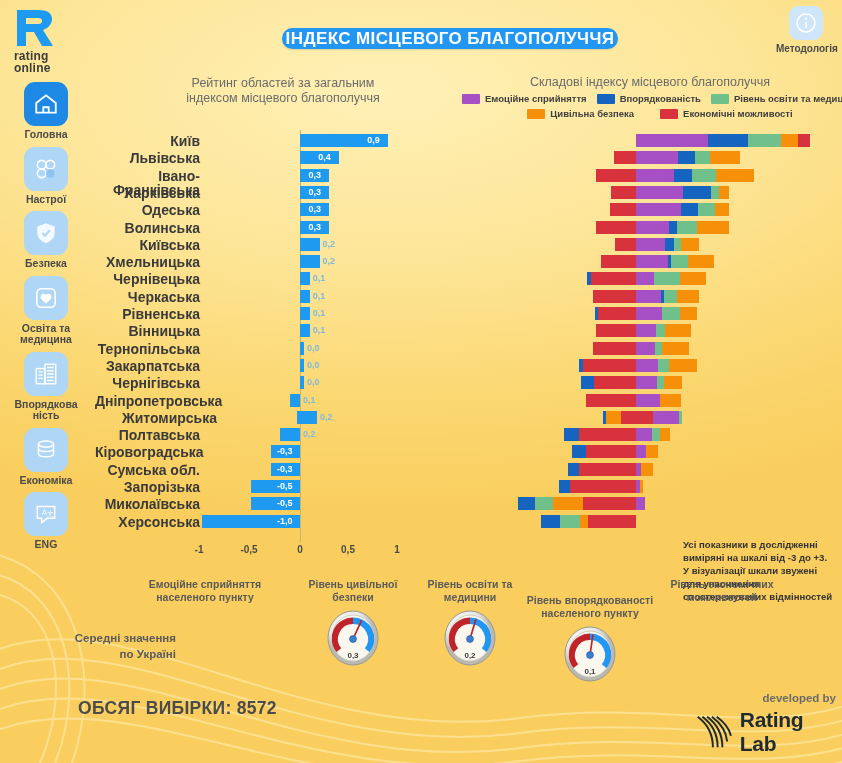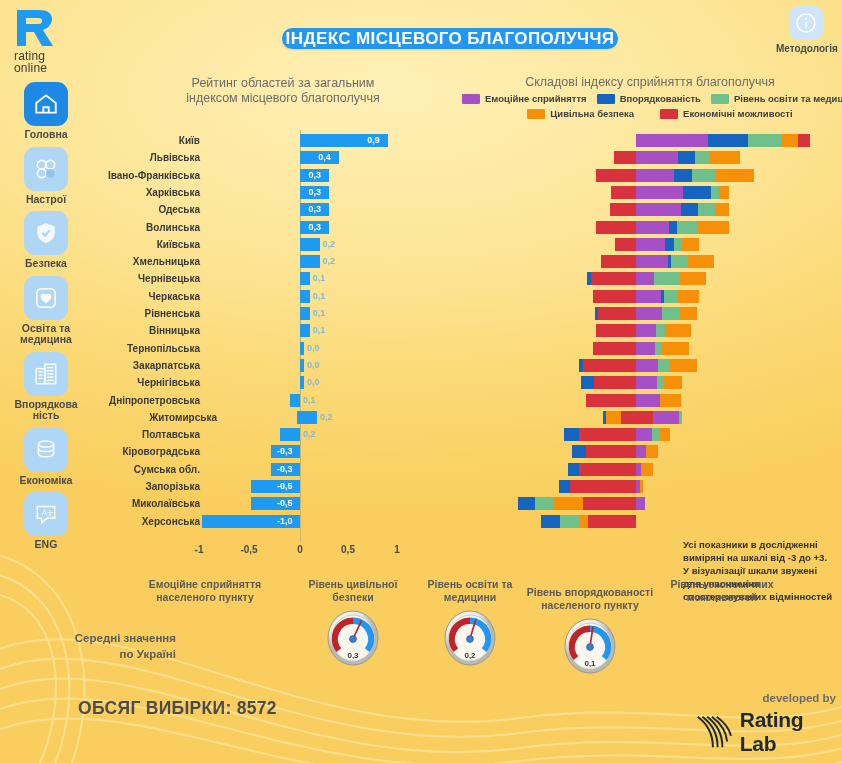--- a/index.html
+++ b/index.html
@@ -18,21 +18,21 @@
     position:absolute;left:0;bottom:0;width:842px;height:230px;
     pointer-events:none;opacity:.55;
   }
   
   .sidebar{position:absolute;left:0;top:0;width:92px;height:763px;}
   .logo{position:absolute;left:8px;top:8px;width:70px;height:62px;}
   .logo-mark{
     width:42px;height:40px;margin-left:6px;position:relative;
   }
   .logo-text{
-    font-size:12px;line-height:12px;color:#3b3b3b;font-weight:400;
+    font-size:12px;line-height:12px;color:#3b3b3b;font-weight:700;
     margin-left:6px;margin-top:2px;letter-spacing:.2px;
   }
   .nav{position:absolute;left:0;top:82px;width:92px;}
   .nav-item{
     width:92px;margin-bottom:6px;text-align:center;cursor:pointer;
   }
   .nav-icon{
     width:44px;height:44px;border-radius:11px;margin:0 auto;
     background:#AFD6F5;display:flex;align-items:center;justify-content:center;
   }
@@ -70,21 +70,21 @@
   .legend-row{display:flex;justify-content:flex-start;align-items:center;gap:10px;}
   .legend-row.r2{justify-content:center;padding-left:18px;}
   .legend-item{display:flex;align-items:center;gap:5px;}
   .sw{width:18px;height:10px;border-radius:1px;display:inline-block;}
   .legend-item span.lt{font-size:9.5px;color:#3f3f3f;font-weight:700;white-space:nowrap;}
   
   .plot{position:absolute;left:0;top:130px;width:842px;height:430px;}
   .row{position:absolute;left:0;width:842px;height:17px;}
   .lbl{
     position:absolute;left:95px;width:105px;top:1px;
-    text-align:right;font-size:10px;line-height:14px;color:#3a3a3a;font-weight:700;
+    text-align:right;font-size:14px;line-height:14px;color:#3a3a3a;font-weight:700;
   }
   
   .lbar{position:absolute;height:13px;background:#1E9BF0;top:1px;}
   .lval{
     position:absolute;top:0px;font-size:9px;line-height:14px;color:#ffffff;font-weight:700;
   }
   .lval.out{color:#7fb9de;}
   .axis-line{position:absolute;left:300px;top:0;width:1px;height:412px;background:#C9B46A;}
   .ticks{position:absolute;left:0;top:414px;width:842px;height:16px;}
   .tick{position:absolute;font-size:10px;color:#4a4a4a;font-weight:700;text-align:center;width:40px;}
@@ -235,21 +235,21 @@
         <circle cx="12" cy="7.8" r="1.1" fill="#fff" stroke="none"></circle>
         <path d="M12 11v6"></path>
       </svg>
   </div>
   <div class="m-label">Методологія</div>
 </div>
 
 <div class="left-head">
   Рейтинг областей за загальним<br>індексом місцевого благополуччя
 </div>
-<div class="right-head">Складові індексу сприйняття благополуччя</div>
+<div class="right-head">Складові індексу місцевого благополуччя</div>
 
 <div class="legend">
   <div class="legend-row">
     <div class="legend-item">
       <i class="sw" style="background:#A74FC4"></i>
       <span class="lt">Емоційне сприйняття</span>
     </div>
     <div class="legend-item">
       <i class="sw" style="background:#1565C0"></i>
       <span class="lt">Впорядкованість</span>
@@ -543,21 +543,21 @@
           </defs>
           <ellipse cx="30" cy="30" rx="25" ry="27" fill="url(#gg2)" stroke="#9a9a93" stroke-width="1"></ellipse>
           <ellipse cx="30" cy="30" rx="21" ry="23" fill="#FAF7EE" stroke="#cfcfc6" stroke-width="1"></ellipse>
           <path d="M13.6,44 A21,21 0 0 1 30,9.5 L30,16 A15,15 0 0 0 18.2,40.3 Z" fill="#C0242B"></path>
           <path d="M30,9.5 A21,21 0 0 1 46.4,44 L41.8,40.3 A15,15 0 0 0 30,16 Z" fill="#2196F3"></path>
           <line x1="30" y1="31" x2="35.68030689407845" y2="11.823605302636139" stroke="#C0242B" stroke-width="1.7" stroke-linecap="round"></line>
           <circle cx="30" cy="31" r="3.4" fill="#3C7FD0" stroke="#2b63a4" stroke-width="0.8"></circle>
           <text x="30" y="50" text-anchor="middle" font-size="8" font-weight="bold" fill="#3a3a3a" font-family="Liberation Sans">0,2</text>
         </svg></div>
     </div>
-    <div class="gauge" style="left: 520px; top: 8px;">
+    <div class="gauge" style="left: 520px; top: 16px;">
       <div class="gl">Рівень впорядкованості<br>населеного пункту</div>
       <div class="gw"><svg width="60" height="58" viewBox="0 0 60 58">
           <defs>
             <radialGradient id="gg3" cx="38%" cy="30%">
               <stop offset="0%" stop-color="#ffffff"></stop>
               <stop offset="70%" stop-color="#e8e8e4"></stop>
               <stop offset="100%" stop-color="#b9b9b2"></stop>
             </radialGradient>
           </defs>
           <ellipse cx="30" cy="30" rx="25" ry="27" fill="url(#gg3)" stroke="#9a9a93" stroke-width="1"></ellipse>

